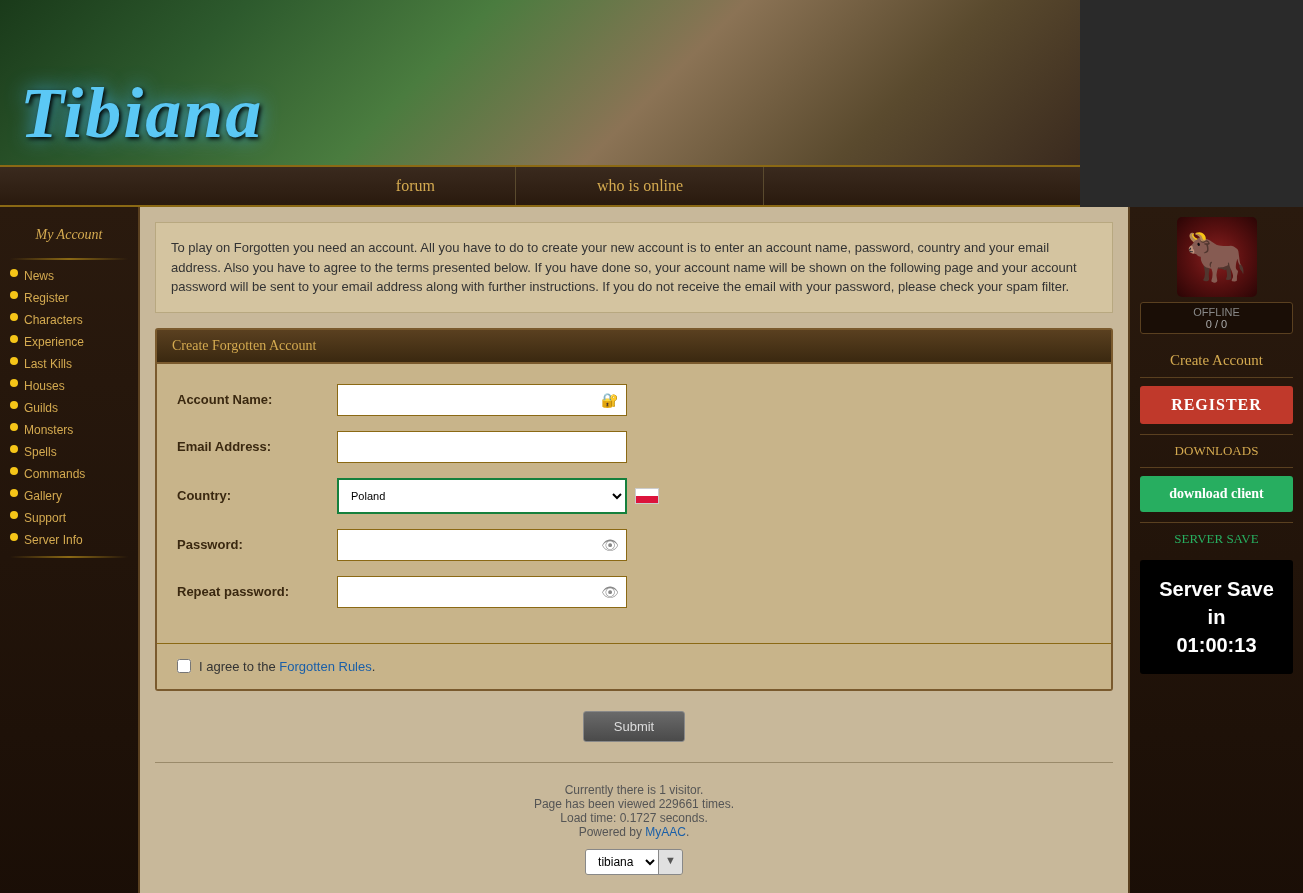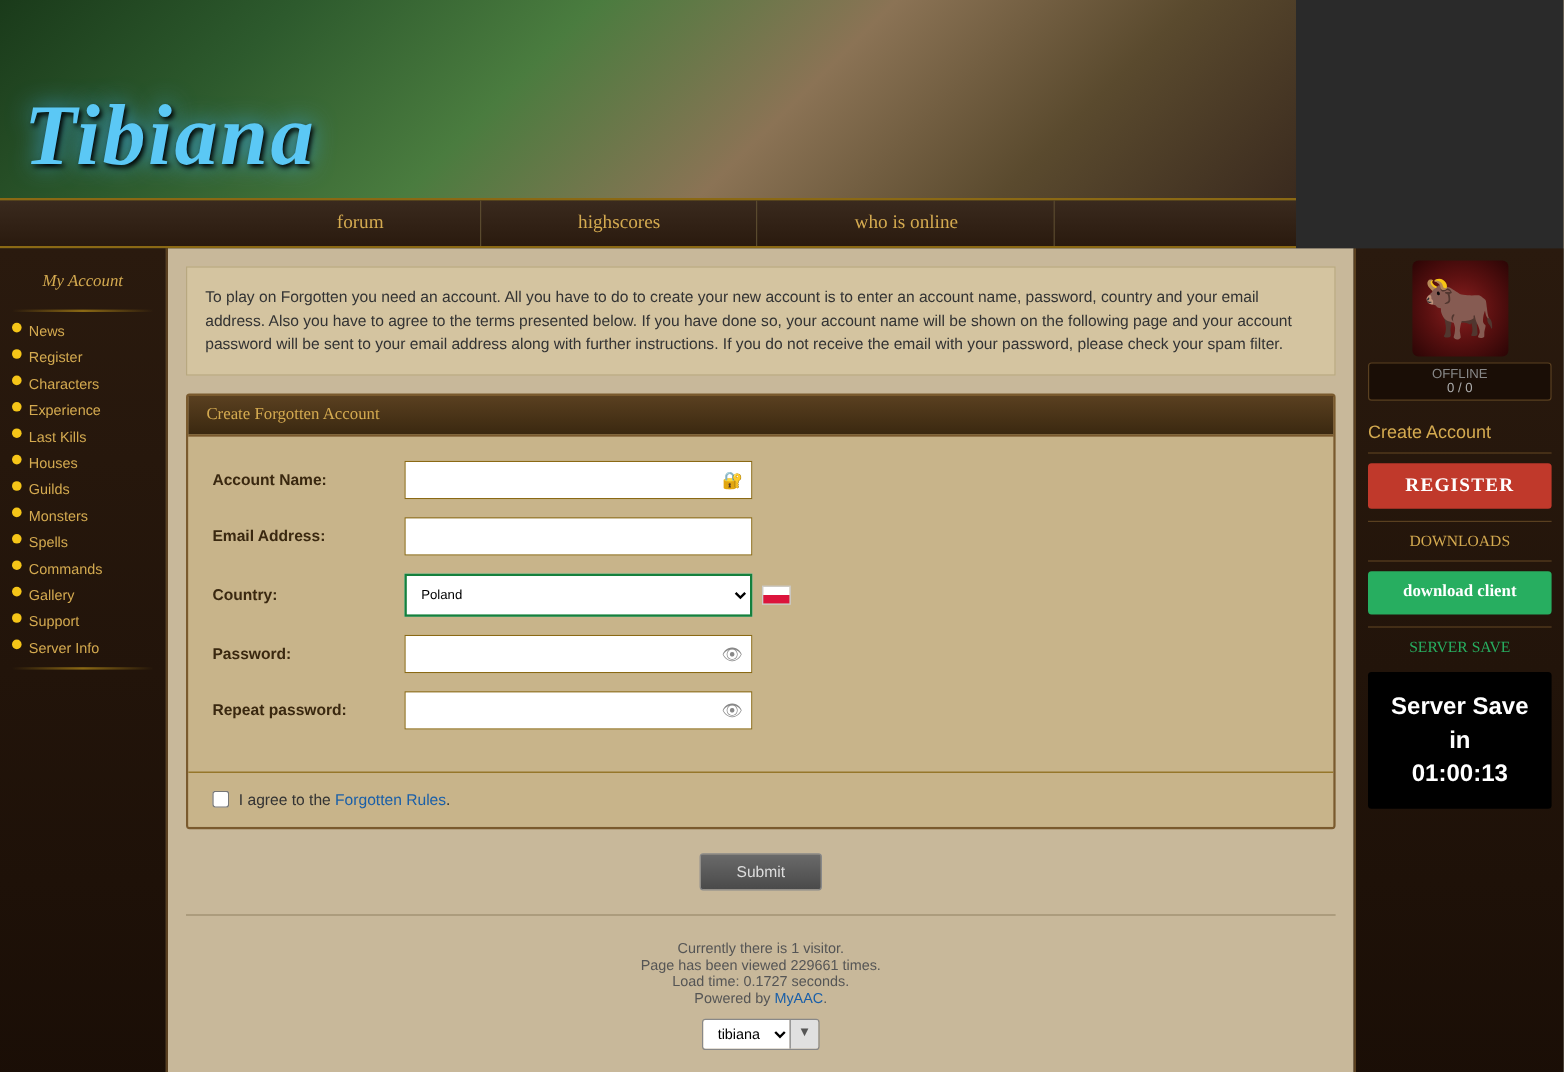--- a/index.html
+++ b/index.html
@@ -151,22 +151,22 @@
     #status-count {
       color: #aaa;
       font-size: 11px;
       text-align: center;
     }
 
     
     #create-account-title {
       color: #d4aa50;
       font-size: 15px;
-      font-family: Liberation Sans, sans-serif;
-      text-align: left;
+      font-family: Liberation Serif, serif;
+      text-align: center;
       padding: 8px 0;
       border-bottom: 1px solid #5a4020;
       margin-bottom: 8px;
     }
 
     #register-btn {
       background: #c0392b;
       color: #fff;
       border: none;
       width: 100%;
@@ -400,21 +400,20 @@
 <div id="top-wrapper">
 
   <div id="header">
     <div id="header-banner">
       <span id="logo-text">Tibiana</span>
     </div>
   </div>
 
   <div id="nav">
     <span class="nav-item">forum</span>
-    <span class="nav-item">highscores</span>
     <span class="nav-item">who is online</span>
   </div>
 </div>
 
 <div id="layout">
 
   <div id="sidebar">
     <div id="my-account-title">My Account</div>
     <div class="sidebar-divider"></div>
 

